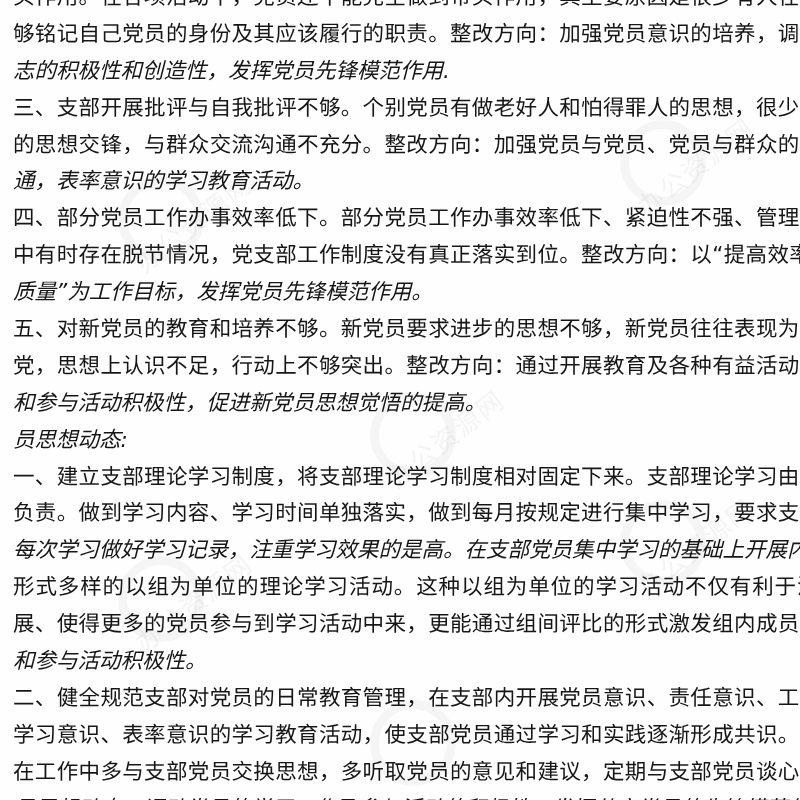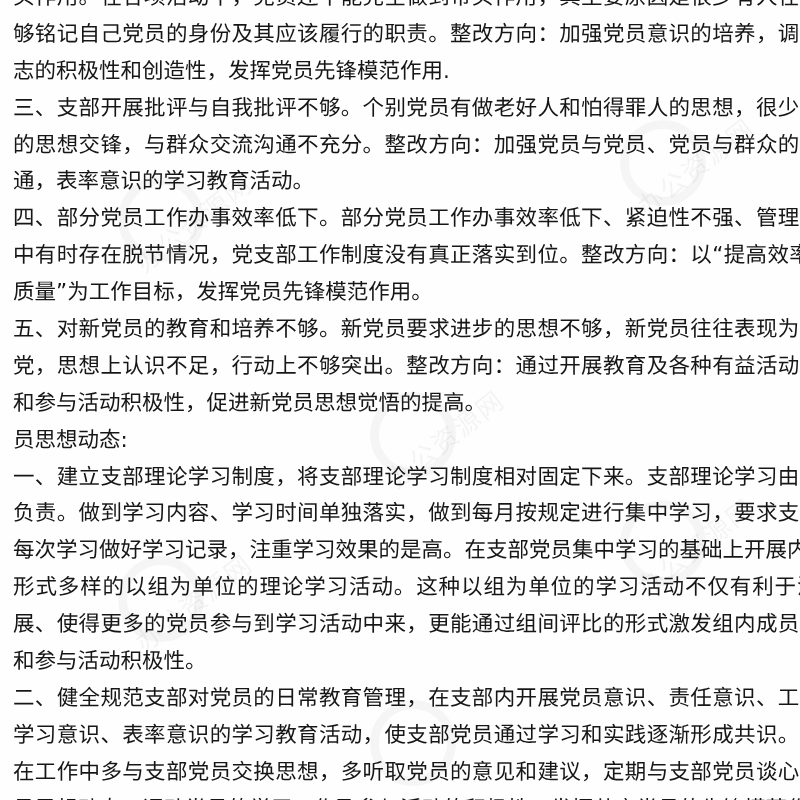--- a/index.html
+++ b/index.html
@@ -75,20 +75,21 @@
 
   
   .line.just {
     letter-spacing: 0.35px;
   }
   .line.loose {
     letter-spacing: 0.9px;
   }
   .line.tight {
     letter-spacing: 0px;
+    font-style: italic;
   }
 </style>
 </head>
 <body>
 
 <div id="page" style="background: rgb(254, 254, 254);">
 
   <div id="watermark-layer">
     <div class="wm-ring" style="left:118px;  top:176px;"></div>
     <div class="wm" style="left:126px; top:250px;">办公资源网</div>

